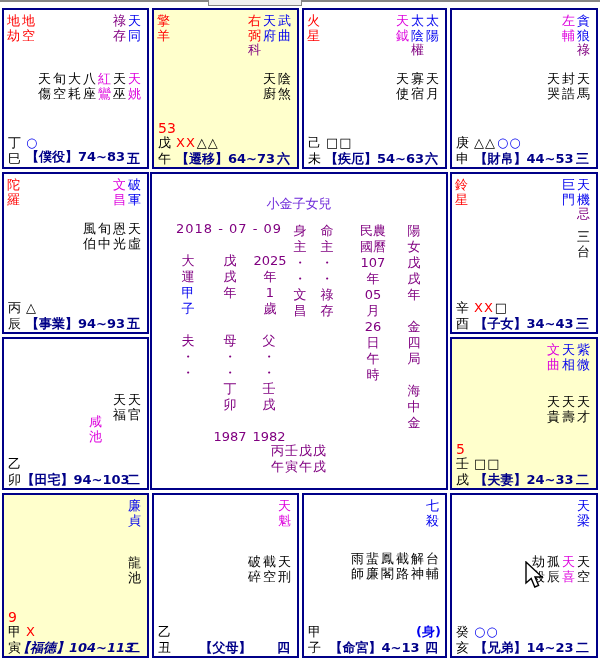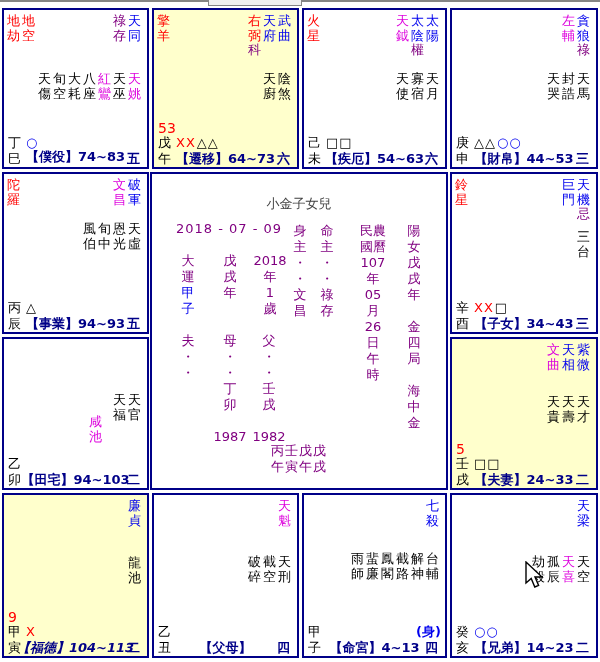--- a/index.html
+++ b/index.html
@@ -30,21 +30,21 @@
   .ageno{position:absolute;left:4px;font-size:14px;color:#ff0000;line-height:13px;}
   .stemline{position:absolute;left:4px;font-size:13px;line-height:14px;color:#000;}
   .symbols{position:absolute;left:22px;font-size:13px;line-height:14px;letter-spacing:1px;}
   .symbols span{margin-right:1px;}
   .branch{position:absolute;left:4px;font-size:13px;line-height:14px;color:#000;}
   .plabel{position:absolute;left:0;right:0;text-align:center;font-size:13px;line-height:14px;font-weight:bold;color:#000088;}
   .corner{position:absolute;right:7px;font-size:13px;line-height:14px;font-weight:bold;color:#000088;}
   .bodymark{position:absolute;right:4px;font-size:13px;line-height:14px;font-weight:bold;color:#0000ee;}
   .cencol{position:absolute;}
   .cencol div{font-size:13px;line-height:16px;height:16px;text-align:center;white-space:nowrap;}
-  #center-title{position:absolute;left:0;right:0;top:21px;text-align:center;font-size:13px;color:#404040;}
+  #center-title{position:absolute;left:0;right:0;top:21px;text-align:center;font-size:13px;color:#6d28d9;}
   #center-date{position:absolute;left:24px;top:47px;font-size:13px;line-height:16px;color:#800080;letter-spacing:1px;}
   #pillars{position:absolute;left:0;right:0;top:269px;text-align:center;color:#800080;}
   #pillars div{font-size:13px;line-height:16px;letter-spacing:1px;}
   #top-strip{position:absolute;left:0;top:0;width:600px;height:2px;background:#858585;}
   #top-box{position:absolute;left:208px;top:0;width:94px;height:6px;box-sizing:border-box;border:1px solid #858585;border-top:none;background:#f0f0f0;}
   #cursor{position:absolute;left:525px;top:561px;}
 </style>
 </head>
 <body>
 
@@ -65,21 +65,21 @@
         <div class="c-purple">運</div>
         <div class="c-blue">甲</div>
         <div class="c-blue">子</div>
       </div>
       <div class="cencol" style="left: 70px; top: 79px; width: 16px;">
         <div class="c-purple">戊</div>
         <div class="c-purple">戌</div>
         <div class="c-purple">年</div>
       </div>
       <div class="cencol" style="left: 101px; top: 79px; width: 34px;">
-        <div class="c-purple">2018</div>
+        <div class="c-purple">2025</div>
         <div class="c-purple">年</div>
         <div class="c-purple">1</div>
         <div class="c-purple">歲</div>
       </div>
       <div class="cencol" style="left: 140px; top: 49px; width: 16px;">
         <div class="c-purple">身</div>
         <div class="c-purple">主</div>
         <div class="c-purple">・</div>
         <div class="c-purple">・</div>
         <div class="c-purple">文</div>

